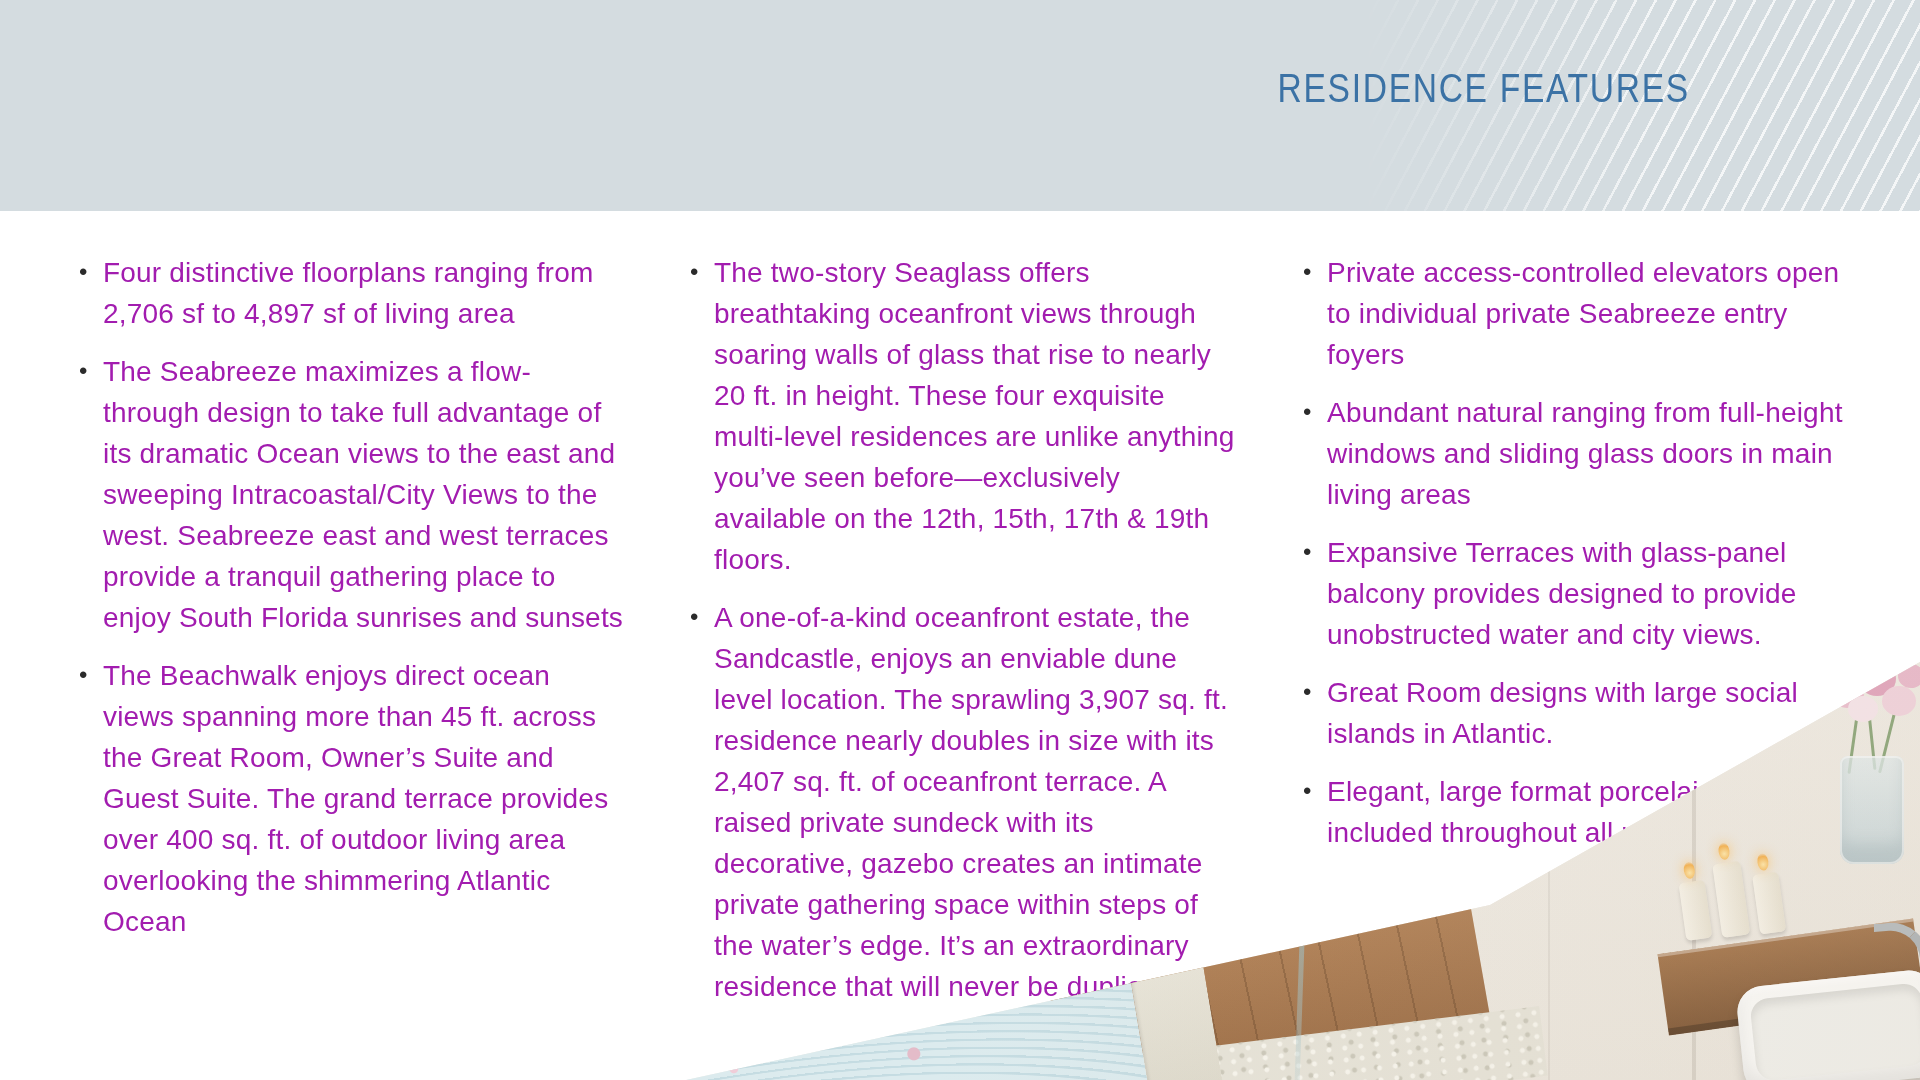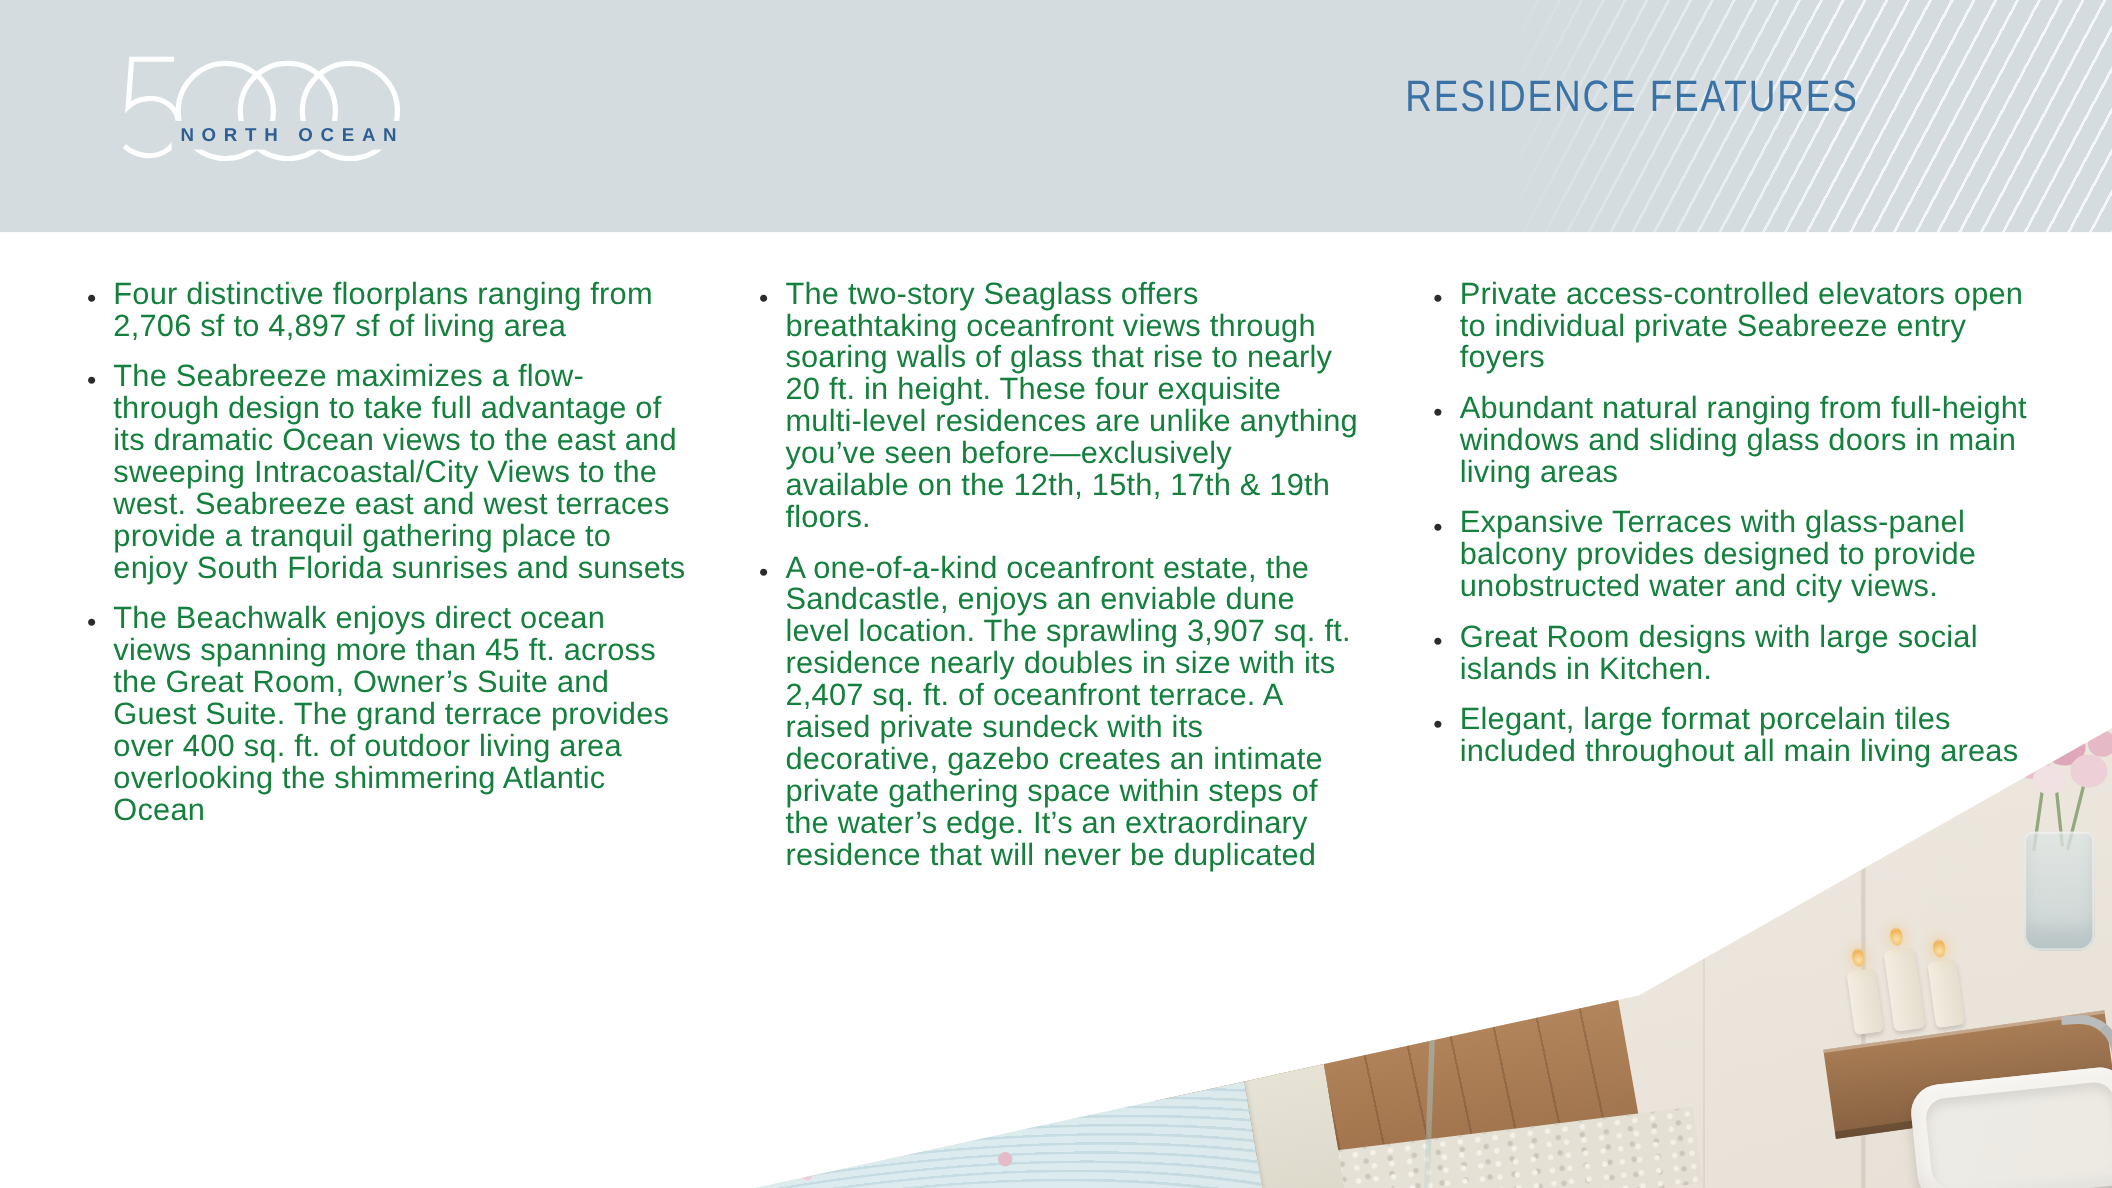--- a/index.html
+++ b/index.html
@@ -32,21 +32,21 @@
     transform:scaleX(.84);transform-origin:right center;white-space:nowrap;
   }
 
   
   .col{position:absolute;top:252px;width:548px;}
   .col-1{left:79px;}
   .col-2{left:690px;}
   .col-3{left:1303px;}
   .bullet-item{display:flex;align-items:flex-start;margin:0 0 17px 0;}
   .dot{flex:0 0 24px;width:24px;font-size:24px;line-height:39px;color:#2b2b2b;}
-  .txt{margin:0;font-size:28px;line-height:29px;color:#15803d;letter-spacing:.2px;}
+  .txt{margin:0;font-size:28px;line-height:41px;color:#a21caf;letter-spacing:.2px;}
 
   
   .photo{
     position:absolute;inset:0;
     clip-path:polygon(686px 1080px,1490px 905px,1920px 662px,1920px 1080px);
   }
   .photo *{position:absolute;}
   .ph-base{inset:0;background:linear-gradient(105deg,#f8f6f1 0%,#f2efe8 45%,#eae6de 100%);}
   .ph-wall{left:1360px;top:620px;right:0;bottom:0;background:linear-gradient(180deg,#f1ede6,#ebe6dd);}
   .ph-seam{top:620px;height:470px;width:2px;background:rgba(120,110,95,.10);}
@@ -130,29 +130,20 @@
   }
   .ph-tone{inset:0;background:linear-gradient(105deg,rgba(255,255,255,0) 55%,rgba(205,188,166,.14) 100%);}
 </style>
 </head>
 <body>
 
 <div class="slide">
 
   <header class="header">
     <div class="stripes"></div>
-    <div class="logo">
-      <svg class="logo-mark" viewBox="0 0 300 112" role="img" aria-label="5000">
-        <path class="stroke" d="M62 8 H21 L17.5 54 C27 45 45 43 56 51 C70 61 70 86 55 96 C44 104 26 103 14 92"></path>
-        <circle class="stroke" cx="112" cy="58" r="46"></circle>
-        <circle class="stroke" cx="172" cy="58" r="46"></circle>
-        <circle class="stroke" cx="232" cy="58" r="46"></circle>
-      </svg>
-      <span class="logo-text">NORTH OCEAN</span>
-    </div>
     <h1 class="title">RESIDENCE FEATURES</h1>
   </header>
 
   <main>
 
     <section class="col col-1">
       <div class="bullet-item">
         <span class="dot">•</span>
         <p class="txt">Four distinctive floorplans ranging from 2,706 sf to 4,897 sf of living area</p>
       </div>
@@ -185,21 +176,21 @@
       <div class="bullet-item">
         <span class="dot">•</span>
         <p class="txt">Abundant natural ranging from full-height windows and sliding glass doors in main living areas</p>
       </div>
       <div class="bullet-item">
         <span class="dot">•</span>
         <p class="txt">Expansive Terraces with glass-panel balcony provides designed to provide unobstructed water and city views.</p>
       </div>
       <div class="bullet-item">
         <span class="dot">•</span>
-        <p class="txt">Great Room designs with large social islands in Kitchen.</p>
+        <p class="txt">Great Room designs with large social islands in Atlantic.</p>
       </div>
       <div class="bullet-item">
         <span class="dot">•</span>
         <p class="txt">Elegant, large format porcelain tiles included throughout all main living areas</p>
       </div>
     </section>
 
   </main>
 
   <div class="photo" role="img" aria-label="Bathroom vignette: stone soaking tub with rippled water and floating petals, wood deck over white pebbles, glass panel, white vessel sink on wood vanity with chrome faucet, lit pillar candles and a glass vase of pink flowers">

